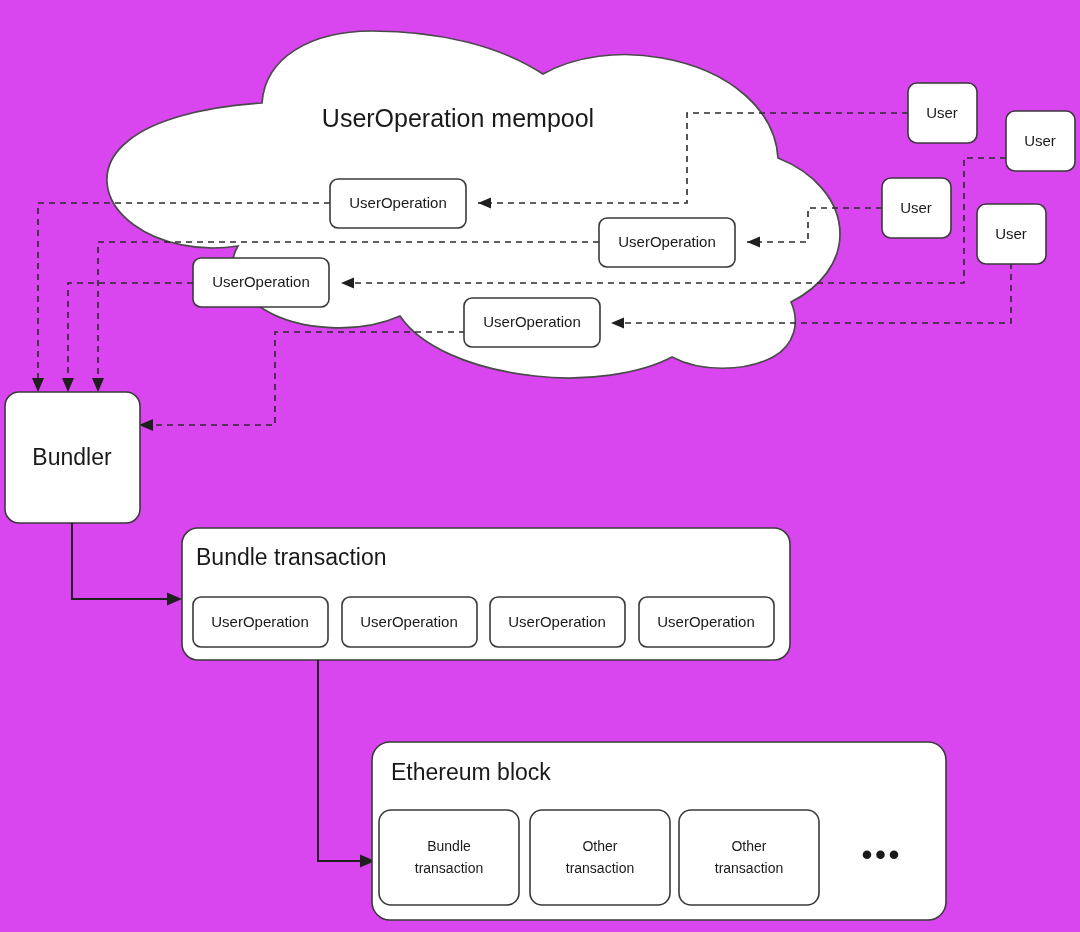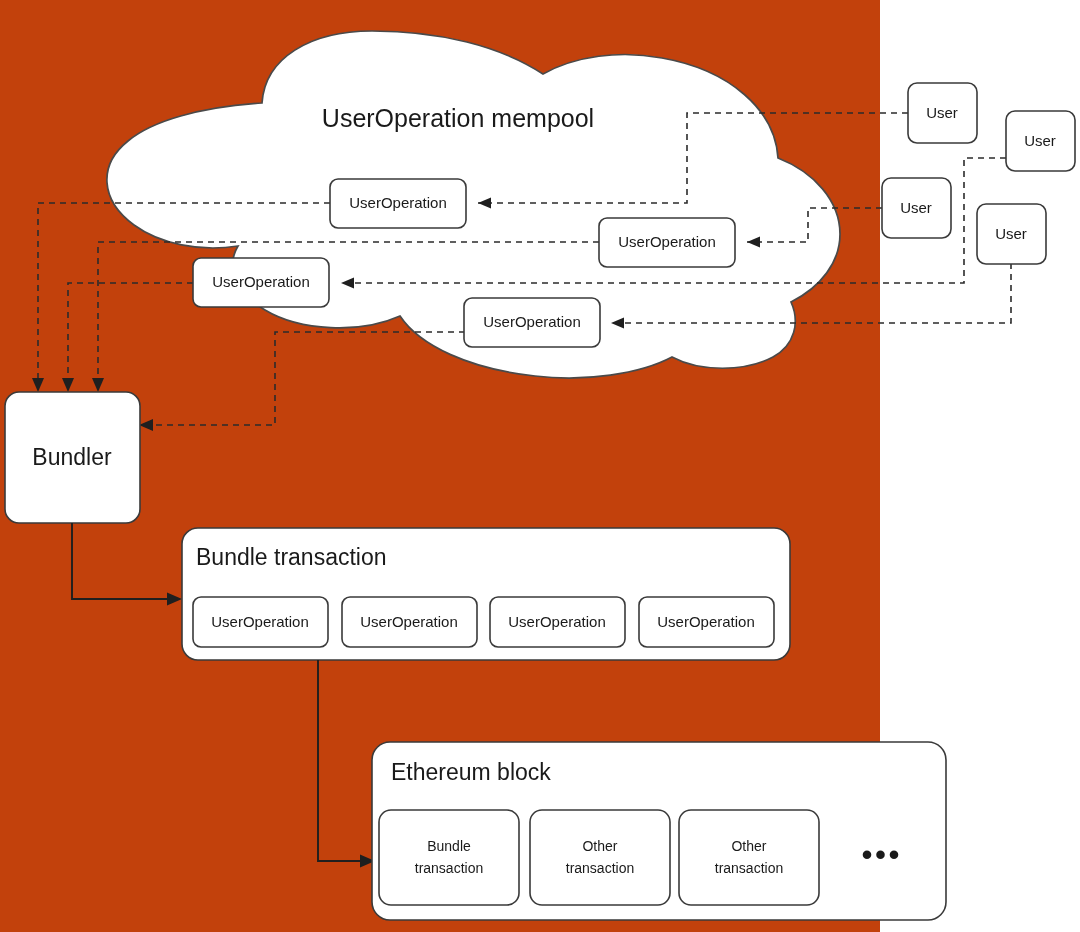--- a/index.html
+++ b/index.html
@@ -8,23 +8,23 @@
     background: #ffffff;
   }
   body {
     width: 1080px;
     height: 932px;
     font-family: "Liberation Sans", sans-serif;
     overflow: hidden;
   }
   #diagram-root {
     position: relative;
-    width: 880px;
+    width: 1080px;
     height: 932px;
-    background: #c2410c;
+    background: #d946ef;
   }
   svg.diagram {
     display: block;
     width: 1080px;
     height: 932px;
   }
   .shape-stroke {
     fill: #ffffff;
     stroke: #3a3a3a;
     stroke-width: 1.6;

